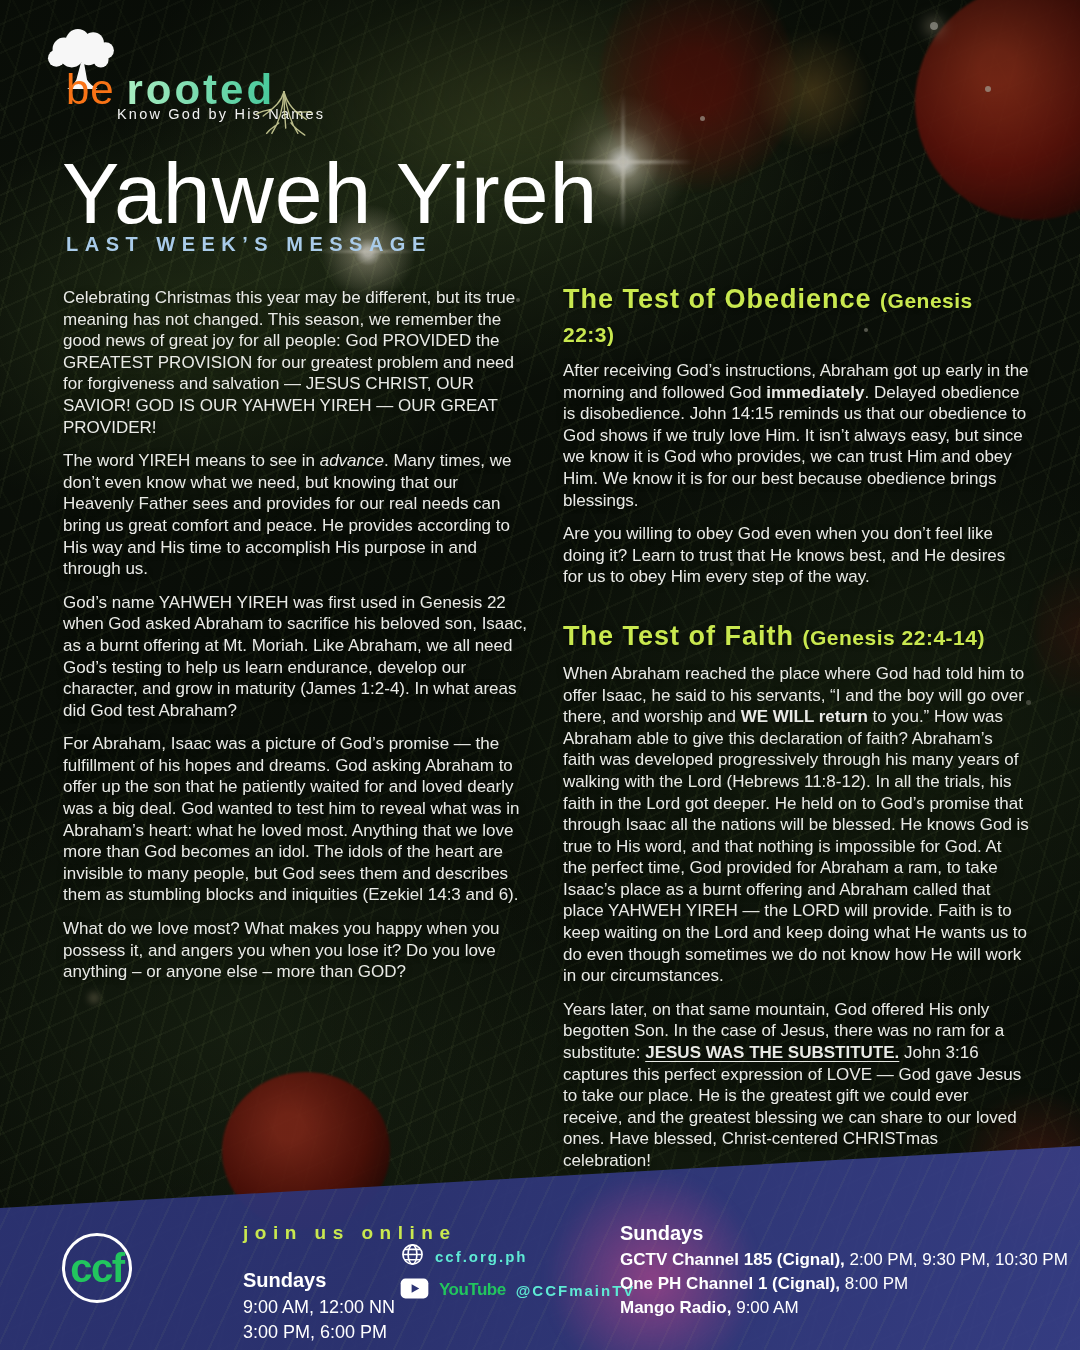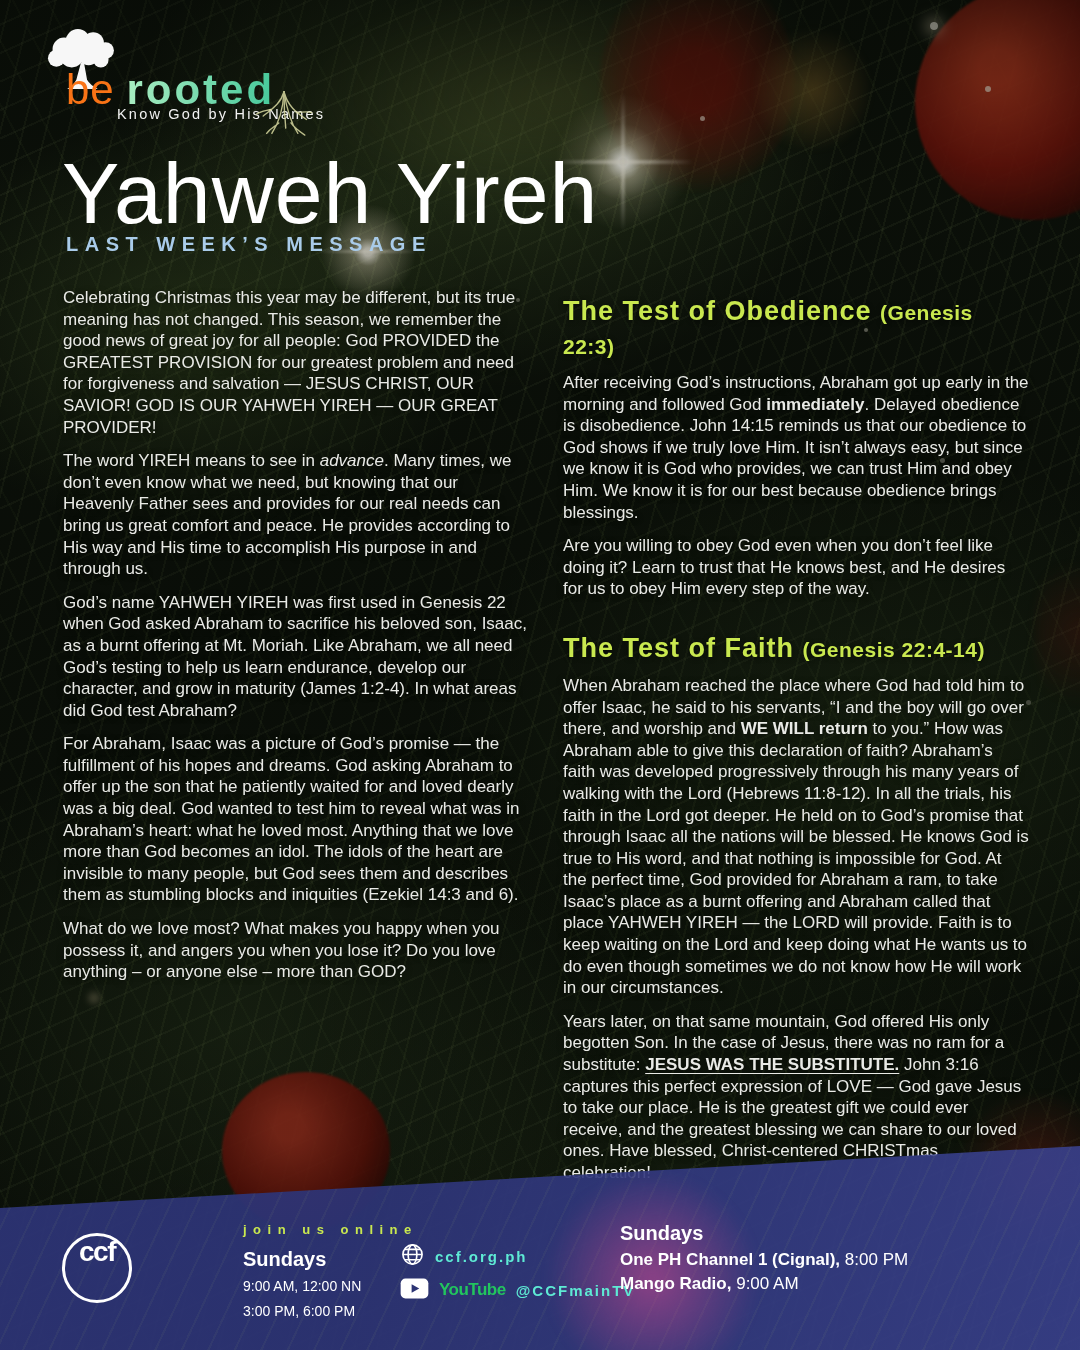--- a/index.html
+++ b/index.html
@@ -67,44 +67,44 @@
       font-weight:bold;letter-spacing:6.5px;white-space:nowrap;}
 
   
   .col{position:absolute;width:466px;color:#e9eae6;font-size:17px;line-height:21.6px;
       text-shadow:0 1px 6px rgba(0,0,0,.55);}
   .col-left{left:63px;top:287px;}
   .col-right{left:563px;top:283px;}
   .col p{margin:0 0 12px 0;}
   .col h2{margin:22px 0 9px 0;color:#c9e84f;font-size:27px;line-height:32px;
       font-weight:bold;letter-spacing:1px;text-shadow:0 1px 5px rgba(0,0,0,.6);}
-  .col-right h2:first-child{margin-top:12px;}
+  .col-right h2:first-child{margin-top:0;}
   .col h2 .ref{font-size:21px;letter-spacing:.5px;}
   .col h2.gap{margin-top:32px;}
   .b{font-weight:bold;}
   .bu{font-weight:bold;text-decoration:underline;text-underline-offset:3px;}
   .it{font-style:italic;}
 
   
   .footer{position:absolute;left:0;top:1146px;width:1080px;height:204px;
       clip-path:polygon(0 62px,100% 0,100% 100%,0 100%);
       background:linear-gradient(100deg, rgba(45,52,118,.93) 35%, rgba(58,66,145,.88));}
   .footer .pink{position:absolute;left:545px;top:25px;width:215px;height:215px;border-radius:50%;
       filter:blur(6px);background:radial-gradient(circle, rgba(216,74,146,.55), rgba(216,74,146,0) 70%);}
   .footer .fstreaks{position:absolute;inset:0;opacity:.5;background:
       repeating-linear-gradient(115deg, transparent 0 10px, rgba(160,180,110,.12) 10px 12px, transparent 12px 24px);}
   .ccf-logo{position:absolute;left:62px;top:1233px;width:64px;height:64px;border:3.5px solid #fff;
-      border-radius:50%;display:flex;align-items:flex-start;justify-content:center;
-      color:#ffffff;font-size:28px;font-weight:bold;letter-spacing:-1.5px;}
+      border-radius:50%;display:flex;align-items:center;justify-content:center;
+      color:#22c55e;font-size:40px;font-weight:bold;letter-spacing:-1.5px;}
   .fblock{position:absolute;color:#fff;}
   .online{left:243px;top:1222px;}
   .broadcast{left:620px;top:1222px;}
-  .fhead{color:#c9e84f;font-size:13px;font-weight:bold;letter-spacing:6.5px;margin:0 0 11px 0;white-space:nowrap;}
+  .fhead{color:#c9e84f;font-size:19px;font-weight:bold;letter-spacing:6.5px;margin:0 0 25px 0;white-space:nowrap;}
   .fday{font-size:20px;font-weight:bold;margin:0 0 3px 0;}
-  .ftime{font-size:14px;line-height:25px;}
+  .ftime{font-size:18px;line-height:25px;}
   .fline{font-size:17px;line-height:24px;white-space:nowrap;}
   .social{position:absolute;left:400px;top:1243px;}
   .srow{display:flex;align-items:center;gap:10px;margin-bottom:8px;height:26px;}
   .slabel{color:#5eead4;font-size:15px;letter-spacing:2px;font-weight:bold;}
   .ytword{color:#22c55e;font-size:17px;font-weight:bold;letter-spacing:-.5px;}
 </style>
 </head>
 <body>
 
 <div class="page">
@@ -222,17 +222,18 @@
             <path d="M12 6.5l8 4.5-8 4.5z" fill="#2c3474"></path>
           </svg>
       </span>
       <span class="ytword">YouTube</span>
       <span class="slabel">@CCFmainTV</span>
     </div>
   </div>
 
   <div class="fblock broadcast">
     <div class="fday">Sundays</div>
+    <div class="fline"><span class="b">GCTV Channel 185 (Cignal),</span><span> 2:00 PM, 9:30 PM, 10:30 PM</span></div>
     <div class="fline"><span class="b">One PH Channel 1 (Cignal),</span><span> 8:00 PM</span></div>
     <div class="fline"><span class="b">Mango Radio,</span><span> 9:00 AM</span></div>
   </div>
 
 </div>
 
 </body></html>

